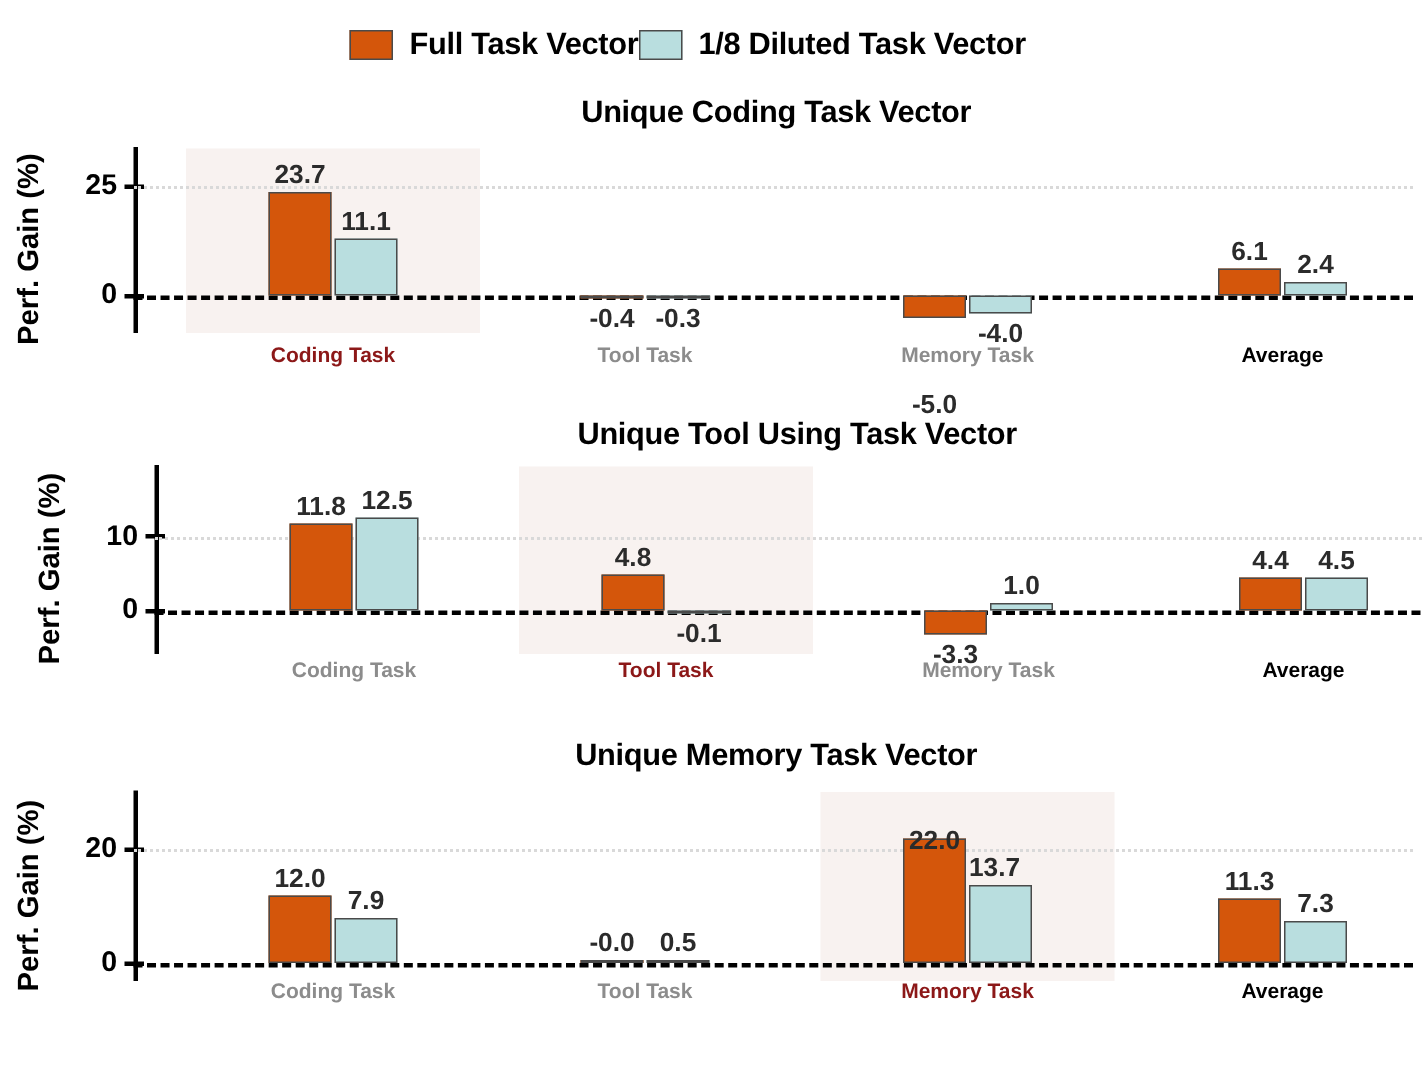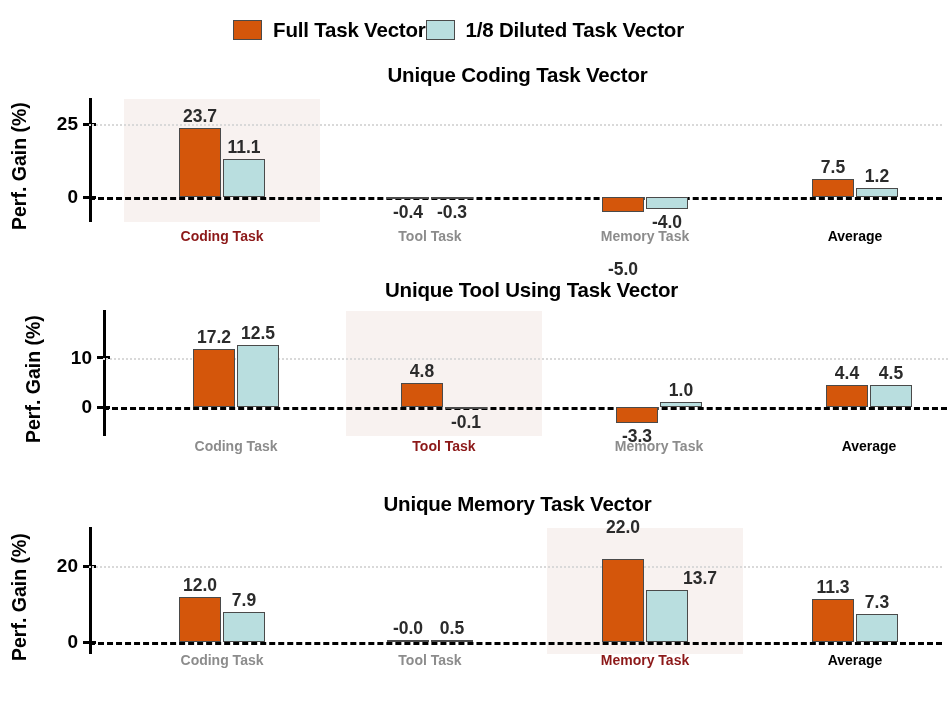--- a/index.html
+++ b/index.html
@@ -174,50 +174,50 @@
         <div class="ytick-label" style="left: 34px; width: 44px; top: 124px;">25</div>
         <div class="gridline" style="left: 89px; width: 853px; top: 124px;"></div>
         <div class="ylabel" style="left: 8px; top: 230px;">Perf. Gain (%)</div>
         <div class="bar" style="background: rgb(212, 86, 11); border-color: rgb(74, 74, 74); left: 179px; top: 127.796px; width: 42px; height: 69.204px;"></div>
         <div class="bar-value" style="left: 170px; width: 60px; top: 105.796px;">23.7</div>
         <div class="bar" style="background: rgb(212, 86, 11); border-color: rgb(74, 74, 74); left: 387px; top: 197px; width: 42px; height: 2.2px;"></div>
         <div class="bar-value" style="left: 378px; width: 60px; top: 202.2px;">-0.4</div>
         <div class="bar" style="background: rgb(212, 86, 11); border-color: rgb(74, 74, 74); left: 602px; top: 197px; width: 42px; height: 14.6px;"></div>
         <div class="bar-value" style="left: 593px; width: 60px; top: 214.6px; margin-top: 44px;">-5.0</div>
         <div class="bar" style="background: rgb(212, 86, 11); border-color: rgb(74, 74, 74); left: 812px; top: 179.188px; width: 42px; height: 17.812px;"></div>
-        <div class="bar-value" style="left: 803px; width: 60px; top: 157.188px;">7.5</div>
+        <div class="bar-value" style="left: 803px; width: 60px; top: 157.188px;">6.1</div>
         <div class="bar" style="background: rgb(185, 222, 223); border-color: rgb(74, 74, 74); left: 223px; top: 158.748px; width: 42px; height: 38.252px;"></div>
         <div class="bar-value" style="left: 214px; width: 60px; top: 136.748px;">11.1</div>
         <div class="bar" style="background: rgb(185, 222, 223); border-color: rgb(74, 74, 74); left: 431px; top: 197px; width: 42px; height: 2.2px;"></div>
         <div class="bar-value" style="left: 422px; width: 60px; top: 202.2px;">-0.3</div>
         <div class="bar" style="background: rgb(185, 222, 223); border-color: rgb(74, 74, 74); left: 646px; top: 197px; width: 42px; height: 11.68px;"></div>
         <div class="bar-value" style="left: 637px; width: 60px; top: 211.68px;">-4.0</div>
         <div class="bar" style="background: rgb(185, 222, 223); border-color: rgb(74, 74, 74); left: 856px; top: 188.24px; width: 42px; height: 8.76px;"></div>
-        <div class="bar-value" style="left: 847px; width: 60px; top: 166.24px;">1.2</div>
+        <div class="bar-value" style="left: 847px; width: 60px; top: 166.24px;">2.4</div>
         <div class="xlabel highlight" style="left: 112px; width: 220px; top: 228px;">Coding Task</div>
         <div class="xlabel normal" style="left: 320px; width: 220px; top: 228px;">Tool Task</div>
         <div class="xlabel normal" style="left: 535px; width: 220px; top: 228px;">Memory Task</div>
         <div class="xlabel average" style="left: 745px; width: 220px; top: 228px;">Average</div>
       </div>
   </div>
 
   <div class="panel" id="panel1" style="top:0;height:258px;margin-left:14px;">
     <div class="panel-title" style="top:278px;">Unique Tool Using Task Vector</div>
     <div class="plot" id="plot1" style="height:258px;">
         <div class="band" style="background: rgb(248, 242, 240); left: 332px; top: 311px; width: 196px; height: 125px;"></div>
         <div class="spine" style="left: 89px; top: 310px; height: 126px;"></div>
         <div class="ytick-mark" style="left: 83px; top: 405.5px;"></div>
         <div class="ytick-label" style="left: 34px; width: 44px; top: 407px;">0</div>
         <div class="zeroline" style="left: 89px; width: 853px; top: 407px;"></div>
         <div class="ytick-mark" style="left: 83px; top: 356px;"></div>
         <div class="ytick-label" style="left: 34px; width: 44px; top: 357.5px;">10</div>
         <div class="gridline" style="left: 89px; width: 853px; top: 357.5px;"></div>
         <div class="ylabel" style="left: 8px; top: 443px;">Perf. Gain (%)</div>
         <div class="bar" style="background: rgb(212, 86, 11); border-color: rgb(74, 74, 74); left: 179px; top: 348.59px; width: 42px; height: 58.41px;"></div>
-        <div class="bar-value" style="left: 170px; width: 60px; top: 326.59px;">17.2</div>
+        <div class="bar-value" style="left: 170px; width: 60px; top: 326.59px;">11.8</div>
         <div class="bar" style="background: rgb(212, 86, 11); border-color: rgb(74, 74, 74); left: 387px; top: 383.24px; width: 42px; height: 23.76px;"></div>
         <div class="bar-value" style="left: 378px; width: 60px; top: 361.24px;">4.8</div>
         <div class="bar" style="background: rgb(212, 86, 11); border-color: rgb(74, 74, 74); left: 602px; top: 407px; width: 42px; height: 16.335px;"></div>
         <div class="bar-value" style="left: 593px; width: 60px; top: 426.335px;">-3.3</div>
         <div class="bar" style="background: rgb(212, 86, 11); border-color: rgb(74, 74, 74); left: 812px; top: 385.22px; width: 42px; height: 21.78px;"></div>
         <div class="bar-value" style="left: 803px; width: 60px; top: 363.22px;">4.4</div>
         <div class="bar" style="background: rgb(185, 222, 223); border-color: rgb(74, 74, 74); left: 223px; top: 345.125px; width: 42px; height: 61.875px;"></div>
         <div class="bar-value" style="left: 214px; width: 60px; top: 323.125px;">12.5</div>
         <div class="bar" style="background: rgb(185, 222, 223); border-color: rgb(74, 74, 74); left: 431px; top: 407px; width: 42px; height: 2.2px;"></div>
         <div class="bar-value" style="left: 422px; width: 60px; top: 412.2px;">-0.1</div>
@@ -242,29 +242,29 @@
         <div class="zeroline" style="left: 89px; width: 853px; top: 642px;"></div>
         <div class="ytick-mark" style="left: 83px; top: 564.9px;"></div>
         <div class="ytick-label" style="left: 34px; width: 44px; top: 566.4px;">20</div>
         <div class="gridline" style="left: 89px; width: 853px; top: 566.4px;"></div>
         <div class="ylabel" style="left: 8px; top: 660.5px;">Perf. Gain (%)</div>
         <div class="bar" style="background: rgb(212, 86, 11); border-color: rgb(74, 74, 74); left: 179px; top: 596.64px; width: 42px; height: 45.36px;"></div>
         <div class="bar-value" style="left: 170px; width: 60px; top: 574.64px;">12.0</div>
         <div class="bar" style="background: rgb(212, 86, 11); border-color: rgb(74, 74, 74); left: 387px; top: 639.8px; width: 42px; height: 2.2px;"></div>
         <div class="bar-value" style="left: 378px; width: 60px; top: 617.8px;">-0.0</div>
         <div class="bar" style="background: rgb(212, 86, 11); border-color: rgb(74, 74, 74); left: 602px; top: 558.84px; width: 42px; height: 83.16px;"></div>
-        <div class="bar-value" style="left: 593px; width: 60px; top: 517px;">22.0</div>
+        <div class="bar-value" style="left: 593px; width: 60px; top: 550px;">22.0</div>
         <div class="bar" style="background: rgb(212, 86, 11); border-color: rgb(74, 74, 74); left: 812px; top: 599.286px; width: 42px; height: 42.714px;"></div>
         <div class="bar-value" style="left: 803px; width: 60px; top: 577.286px;">11.3</div>
         <div class="bar" style="background: rgb(185, 222, 223); border-color: rgb(74, 74, 74); left: 223px; top: 612.138px; width: 42px; height: 29.862px;"></div>
         <div class="bar-value" style="left: 214px; width: 60px; top: 590.138px;">7.9</div>
         <div class="bar" style="background: rgb(185, 222, 223); border-color: rgb(74, 74, 74); left: 431px; top: 639.8px; width: 42px; height: 2.2px;"></div>
         <div class="bar-value" style="left: 422px; width: 60px; top: 617.8px;">0.5</div>
         <div class="bar" style="background: rgb(185, 222, 223); border-color: rgb(74, 74, 74); left: 646px; top: 590.214px; width: 42px; height: 51.786px;"></div>
-        <div class="bar-value" style="left: 657px; width: 60px; top: 568.214px; text-align: right;">13.7</div>
+        <div class="bar-value" style="left: 633px; width: 60px; top: 568.214px;">13.7</div>
         <div class="bar" style="background: rgb(185, 222, 223); border-color: rgb(74, 74, 74); left: 856px; top: 614.406px; width: 42px; height: 27.594px;"></div>
         <div class="bar-value" style="left: 847px; width: 60px; top: 592.406px;">7.3</div>
         <div class="xlabel normal" style="left: 112px; width: 220px; top: 652px;">Coding Task</div>
         <div class="xlabel normal" style="left: 320px; width: 220px; top: 652px;">Tool Task</div>
         <div class="xlabel highlight" style="left: 535px; width: 220px; top: 652px;">Memory Task</div>
         <div class="xlabel average" style="left: 745px; width: 220px; top: 652px;">Average</div>
       </div>
   </div>
 
 </div>

